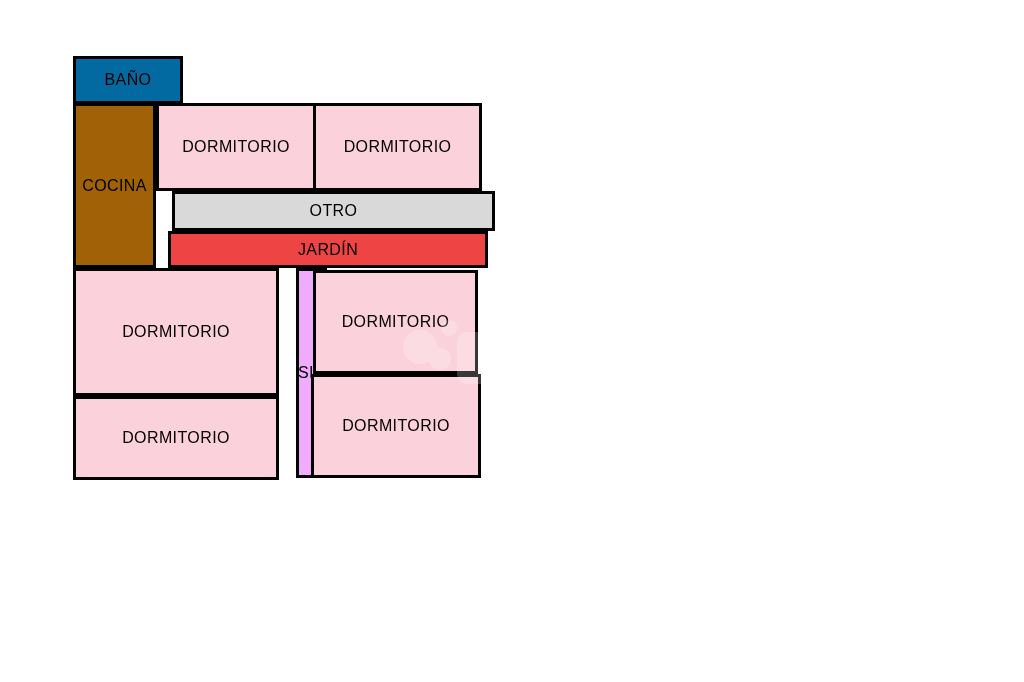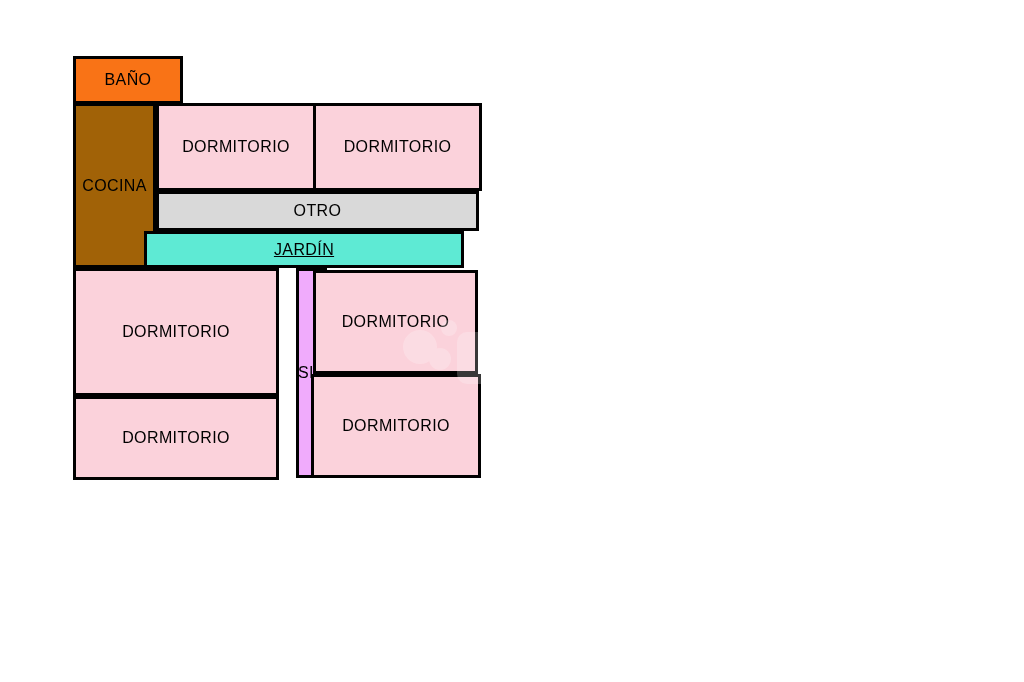--- a/index.html
+++ b/index.html
@@ -47,36 +47,36 @@
     position: absolute;
     background: #ffffff;
     border-radius: 50%;
   }
 </style>
 </head>
 <body>
 
 <div id="canvas">
   <div id="floorplan">
-      <div class="room" style="left: 73px; top: 56px; width: 110px; height: 48px; background: #f97316;">
+      <div class="room" style="left: 73px; top: 56px; width: 110px; height: 48px; background: #0369a1;">
         <span class="room-label">BAÑO</span>
       </div>
       <div class="room" style="left: 73px; top: 103px; width: 83px; height: 165px; background: #a16207;">
         <span class="room-label">COCINA</span>
       </div>
       <div class="room" style="left: 156px; top: 103px; width: 160px; height: 88px; background: rgb(251, 210, 219);">
         <span class="room-label">DORMITORIO</span>
       </div>
       <div class="room" style="left: 313px; top: 103px; width: 169px; height: 88px; background: rgb(251, 210, 219);">
         <span class="room-label">DORMITORIO</span>
       </div>
-      <div class="room" style="left: 156px; top: 191px; width: 323px; height: 40px; background: rgb(217, 217, 217);">
+      <div class="room" style="left: 172px; top: 191px; width: 323px; height: 40px; background: rgb(217, 217, 217);">
         <span class="room-label">OTRO</span>
       </div>
-      <div class="room" style="left: 144px; top: 231px; width: 320px; height: 37px; background: #5eead4; text-decoration: underline;">
+      <div class="room" style="left: 168px; top: 231px; width: 320px; height: 37px; background: #ef4444;">
         <span class="room-label">JARDÍN</span>
       </div>
       <div class="room align-left" style="left: 296px; top: 268px; width: 31px; height: 210px; background: #f0abfc;">
         <span class="room-label">SIL</span>
       </div>
       <div class="room" style="left: 73px; top: 268px; width: 206px; height: 128px; background: rgb(251, 210, 219);">
         <span class="room-label">DORMITORIO</span>
       </div>
       <div class="room" style="left: 73px; top: 396px; width: 206px; height: 84px; background: rgb(251, 210, 219);">
         <span class="room-label">DORMITORIO</span>

